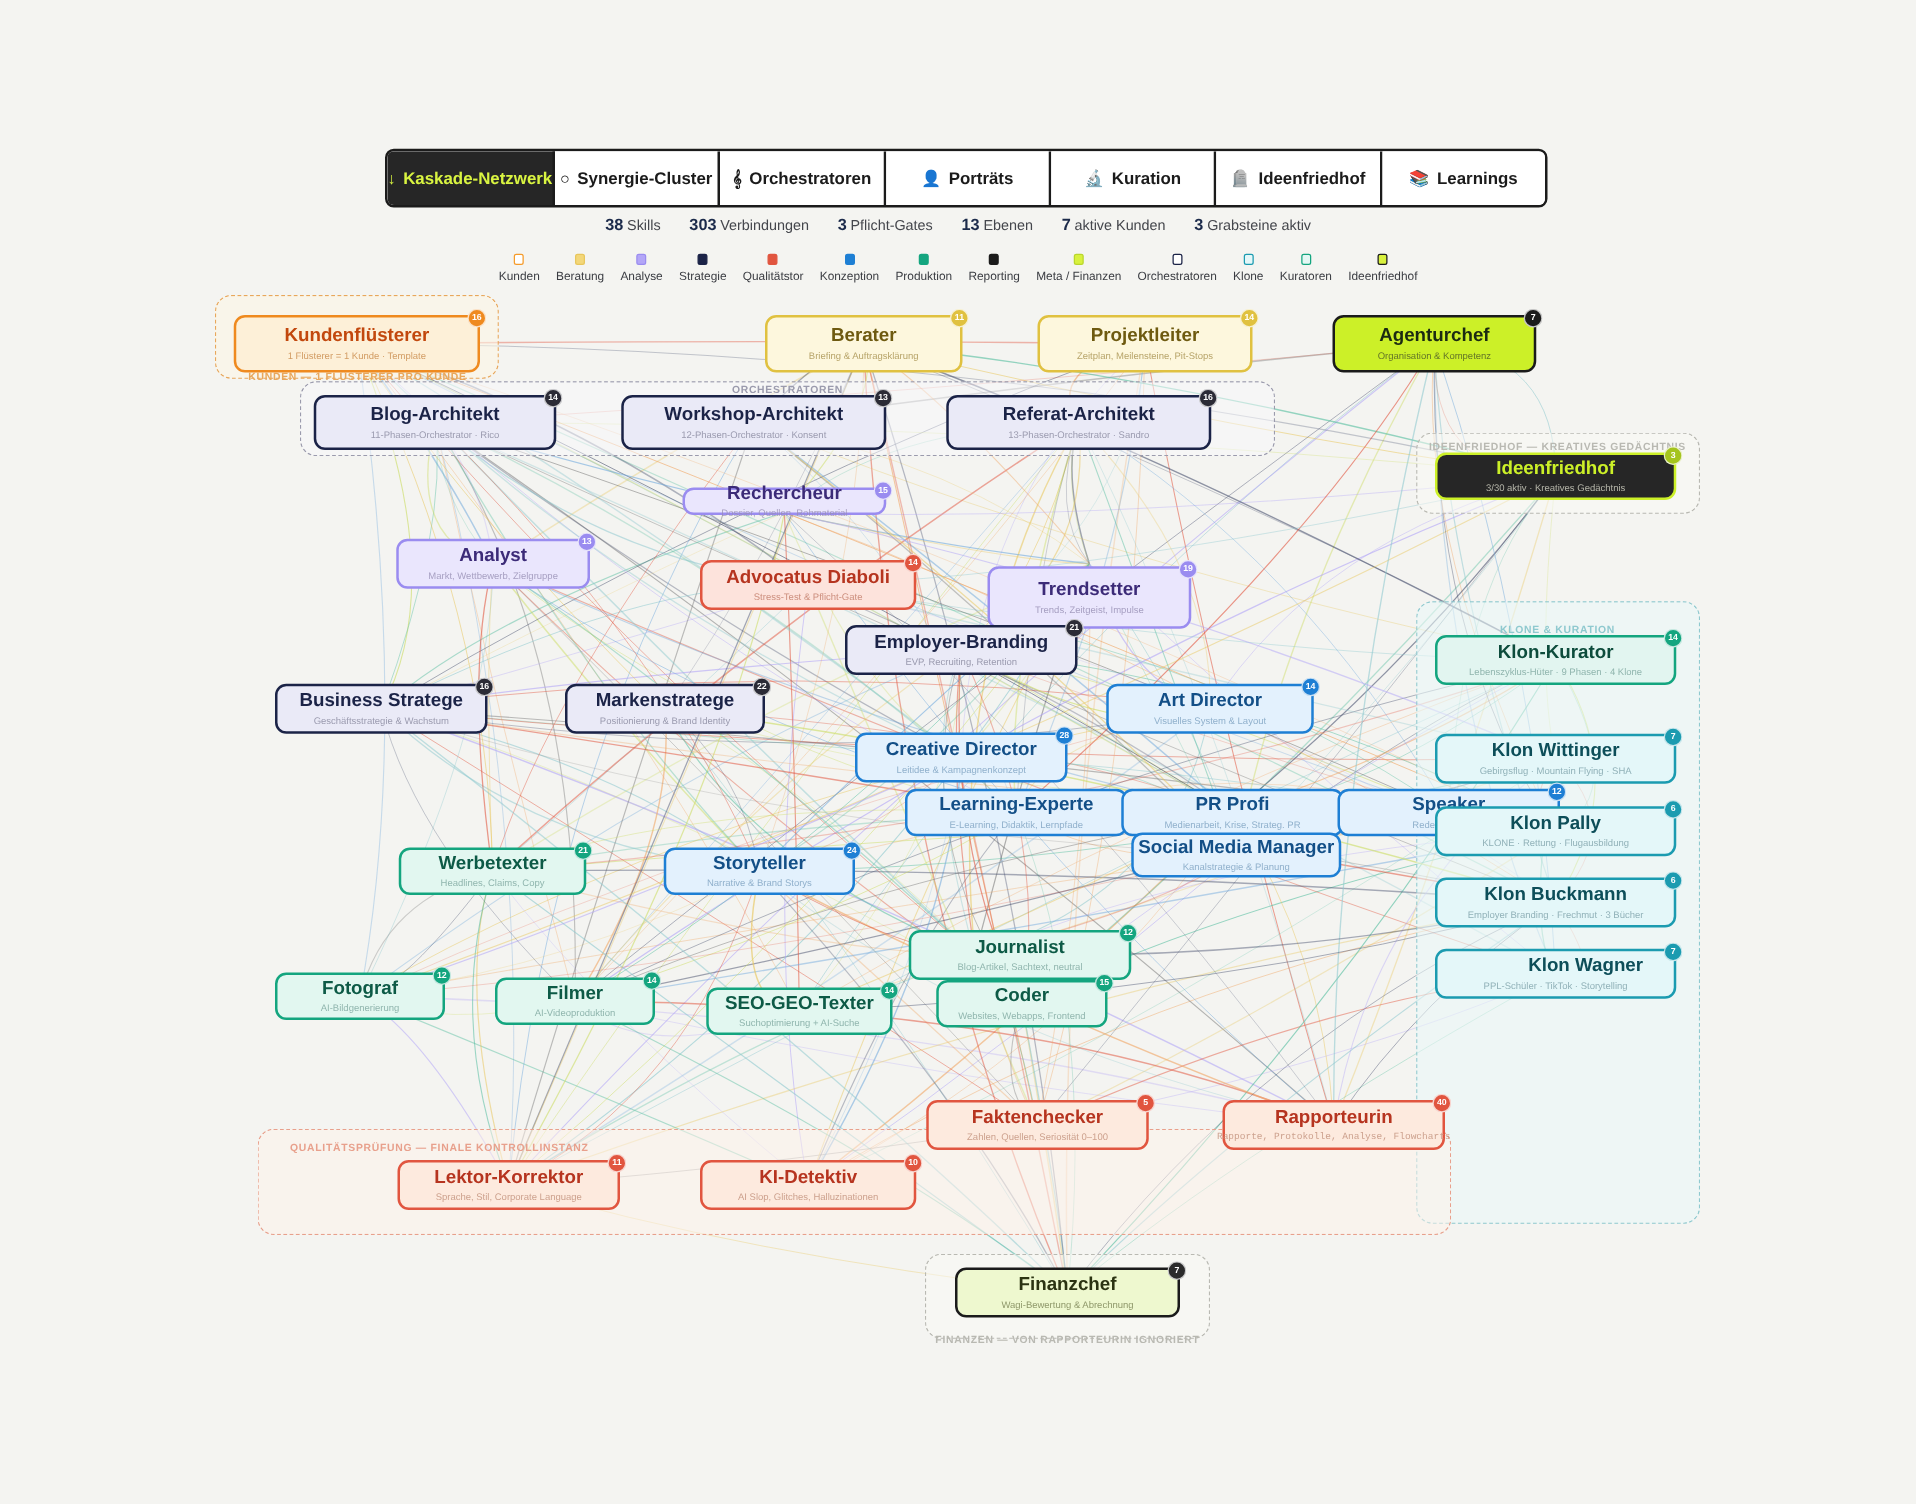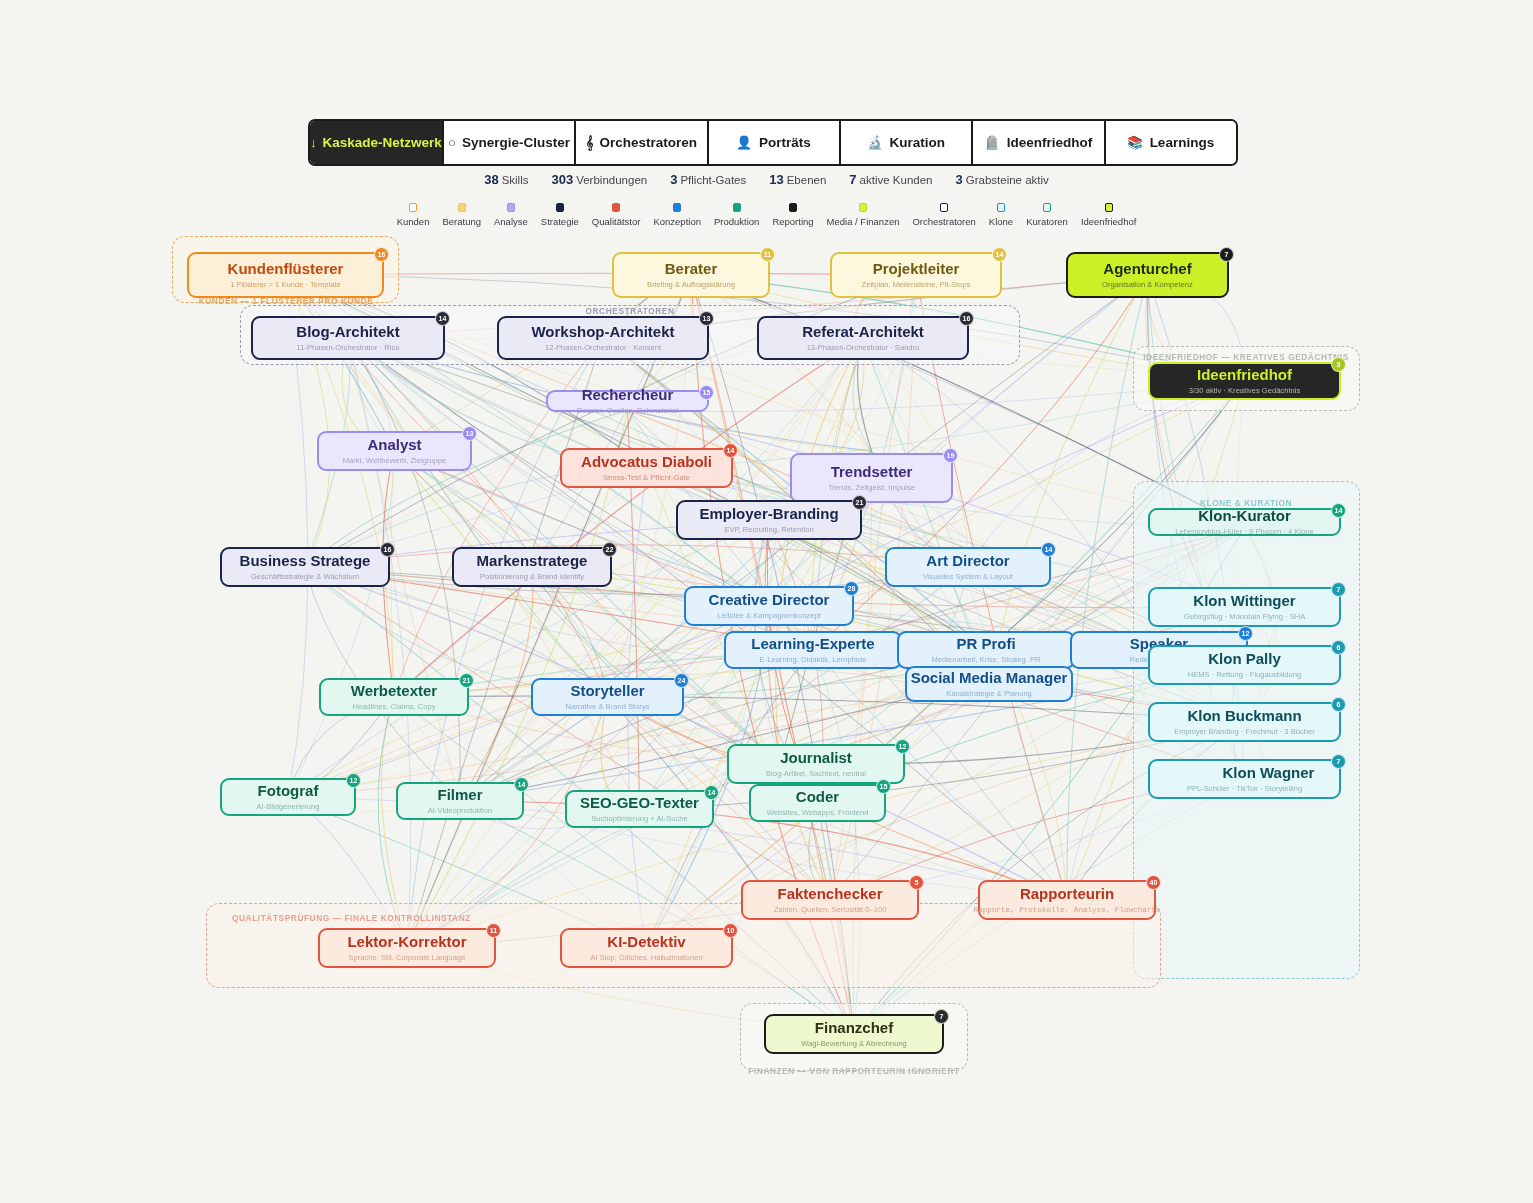--- a/index.html
+++ b/index.html
@@ -466,21 +466,21 @@
     <div class="node" style="left: 790px; top: 431px; width: 163px; height: 50px; background: rgb(234, 230, 253); border-color: rgb(154, 140, 240); margin-top: 22px;">
       <div class="nt" style="color: rgb(60, 43, 120);">Trendsetter</div>
       <div class="ns" style="color: rgb(152, 144, 181);">Trends, Zeitgeist, Impulse</div>
       <div class="badge" style="background: rgb(154, 140, 240);">19</div>
     </div>
     <div class="node" style="left: 676px; top: 500px; width: 186px; height: 40px; background: rgb(234, 234, 247); border-color: rgb(27, 35, 71);">
       <div class="nt" style="color: rgb(27, 35, 71);">Employer-Branding</div>
       <div class="ns" style="color: rgb(138, 138, 160);">EVP, Recruiting, Retention</div>
       <div class="badge" style="background: rgb(43, 43, 54);">21</div>
     </div>
-    <div class="node" style="left: 1148px; top: 508px; width: 193px; height: 28px; background: rgb(226, 245, 240); border-color: rgb(20, 165, 127);">
+    <div class="node" style="left: 1148px; top: 508px; width: 193px; height: 40px; background: rgb(226, 245, 240); border-color: rgb(20, 165, 127);">
       <div class="nt" style="color: rgb(13, 76, 60);">Klon-Kurator</div>
       <div class="ns" style="color: rgb(127, 168, 160);">Lebenszyklus-Hüter · 9 Phasen · 4 Klone</div>
       <div class="badge" style="background: rgb(20, 165, 127);">14</div>
     </div>
     <div class="node" style="left: 220px; top: 547px; width: 170px; height: 40px; background: rgb(234, 234, 247); border-color: rgb(27, 35, 71);">
       <div class="nt" style="color: rgb(27, 35, 71);">Business Stratege</div>
       <div class="ns" style="color: rgb(138, 138, 160);">Geschäftsstrategie &amp; Wachstum</div>
       <div class="badge" style="background: rgb(43, 43, 54);">16</div>
     </div>
     <div class="node" style="left: 452px; top: 547px; width: 160px; height: 40px; background: rgb(234, 234, 247); border-color: rgb(27, 35, 71);">
@@ -515,21 +515,21 @@
       <div class="nt" style="color: rgb(19, 79, 135);">Speaker</div>
       <div class="ns" style="color: rgb(127, 163, 194);">Reden, Keynotes</div>
       <div class="badge" style="background: rgb(30, 127, 212);">12</div>
     </div>
     <div class="node" style="left: 905px; top: 666px; width: 168px; height: 36px; background: rgb(227, 241, 253); border-color: rgb(30, 127, 212);">
       <div class="nt" style="color: rgb(19, 79, 135);">Social Media Manager</div>
       <div class="ns" style="color: rgb(127, 163, 194);">Kanalstrategie &amp; Planung</div>
     </div>
     <div class="node" style="left: 1148px; top: 645px; width: 193px; height: 40px; background: rgb(228, 247, 249); border-color: rgb(27, 155, 176);">
       <div class="nt" style="color: rgb(13, 78, 89);">Klon Pally</div>
-      <div class="ns" style="color: rgb(127, 163, 171);">HEMS · Rettung · Flugausbildung</div>
+      <div class="ns" style="color: rgb(127, 163, 171);">KLONE · Rettung · Flugausbildung</div>
       <div class="badge" style="background: rgb(27, 155, 176);">6</div>
     </div>
     <div class="node" style="left: 319px; top: 678px; width: 150px; height: 38px; background: rgb(226, 247, 240); border-color: rgb(20, 165, 127);">
       <div class="nt" style="color: rgb(13, 90, 70);">Werbetexter</div>
       <div class="ns" style="color: rgb(127, 168, 160);">Headlines, Claims, Copy</div>
       <div class="badge" style="background: rgb(20, 165, 127);">21</div>
     </div>
     <div class="node" style="left: 531px; top: 678px; width: 153px; height: 38px; background: rgb(227, 241, 253); border-color: rgb(30, 127, 212);">
       <div class="nt" style="color: rgb(19, 79, 135);">Storyteller</div>
       <div class="ns" style="color: rgb(127, 163, 194);">Narrative &amp; Brand Storys</div>
@@ -665,21 +665,21 @@
     <div class="lg">
       <span class="sw" style="background: rgb(20, 165, 127); border-color: rgb(20, 165, 127);"></span>
       <span>Produktion</span>
     </div>
     <div class="lg">
       <span class="sw" style="background: rgb(27, 27, 27); border-color: rgb(27, 27, 27);"></span>
       <span>Reporting</span>
     </div>
     <div class="lg">
       <span class="sw" style="background: rgb(216, 241, 62); border-color: rgb(185, 214, 44);"></span>
-      <span>Media / Finanzen</span>
+      <span>Meta / Finanzen</span>
     </div>
     <div class="lg">
       <span class="sw" style="background: rgb(255, 255, 255); border-color: rgb(27, 35, 71);"></span>
       <span>Orchestratoren</span>
     </div>
     <div class="lg">
       <span class="sw" style="background: rgb(228, 247, 249); border-color: rgb(27, 155, 176);"></span>
       <span>Klone</span>
     </div>
     <div class="lg">

